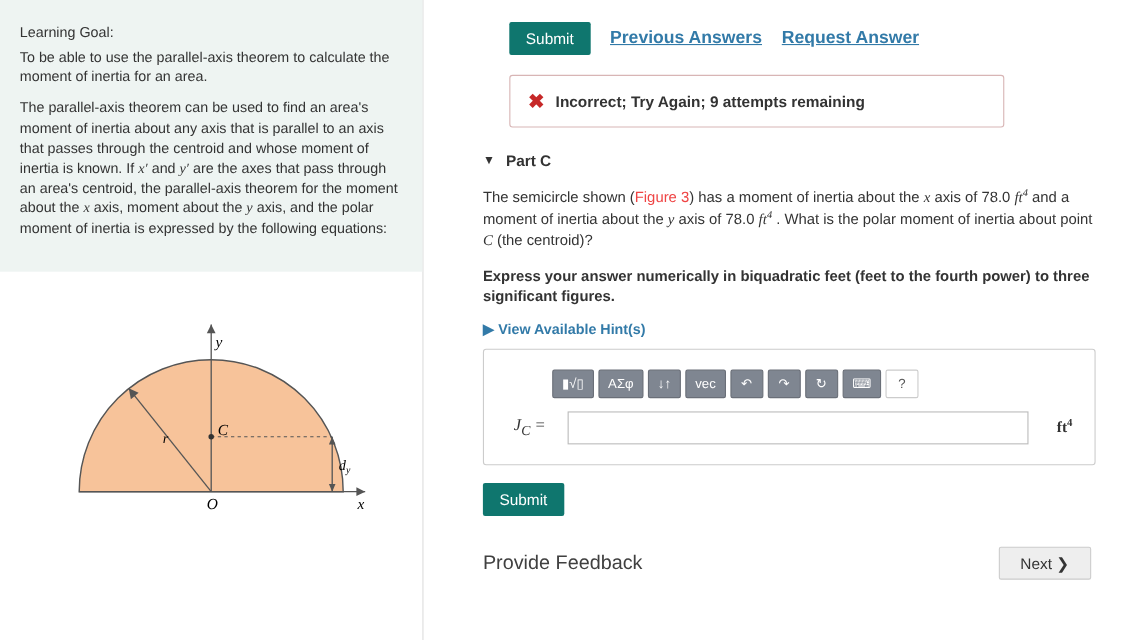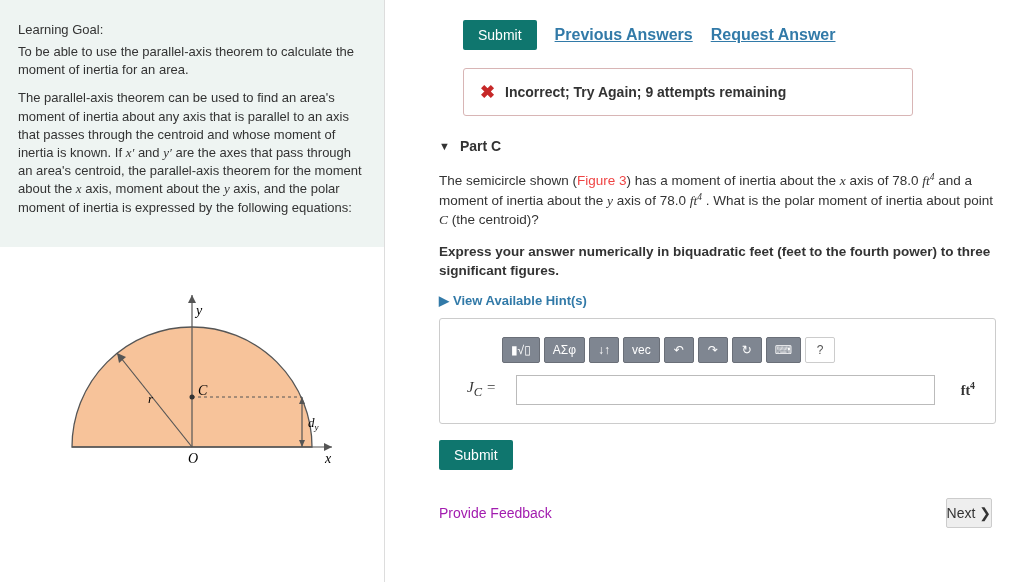--- a/index.html
+++ b/index.html
@@ -31,23 +31,23 @@
   .bold { font-weight: bold; }
   .hint { color: #327aa8; font-weight: bold; font-size: 13px; cursor: pointer; margin-bottom: 10px; display: inline-flex; align-items: center; gap: 4px; }
   .answer-box { border: 1px solid #ccc; border-radius: 3px; padding: 18px 14px 18px 14px; margin-bottom: 16px; }
   .toolbar { display: flex; gap: 4px; margin-bottom: 12px; margin-left: 48px; align-items: center; }
   .tbtn { background: #7f8691; color: #fff; border: 1px solid #6a6f78; padding: 5px 8px; font-size: 12px; border-radius: 2px; cursor: pointer; min-width: 30px; text-align: center; }
   .tbtn.lite { background: #fff; color: #555; border: 1px solid #ccc; }
   .input-row { display: flex; align-items: center; gap: 20px; }
   .lhs { font-family: 'Times New Roman', serif; font-style: italic; font-size: 15px; width: 42px; text-align: right; }
   .ans-input { flex: 1; height: 30px; border: 1px solid #bbb; padding: 4px 6px; font-size: 14px; }
   .unit { font-family: 'Times New Roman', serif; font-size: 14px; padding: 0 6px; font-weight: bold; }
-  .feedback { color: #a21caf; font-size: 14px; cursor: pointer; }
+  .feedback { color: #404040; font-size: 18px; cursor: pointer; }
   .footer { display: flex; justify-content: space-between; align-items: center; margin-top: 28px; padding-right: 4px; }
-  .next { background: #eee; border: 1px solid #ccc; color: #333; padding: 6px 0; font-size: 14px; cursor: pointer; border-radius: 2px; }
+  .next { background: #eee; border: 1px solid #ccc; color: #333; padding: 6px 19px; font-size: 14px; cursor: pointer; border-radius: 2px; }
   sup { font-size: 0.7em; }
 </style>
 </head>
 <body>
 
 <div class="layout">
  <div class="left">
    <div class="goal-box">
      <h4>Learning Goal:</h4>
      <p>To be able to use the parallel-axis theorem to calculate the moment of inertia for an area.</p>

